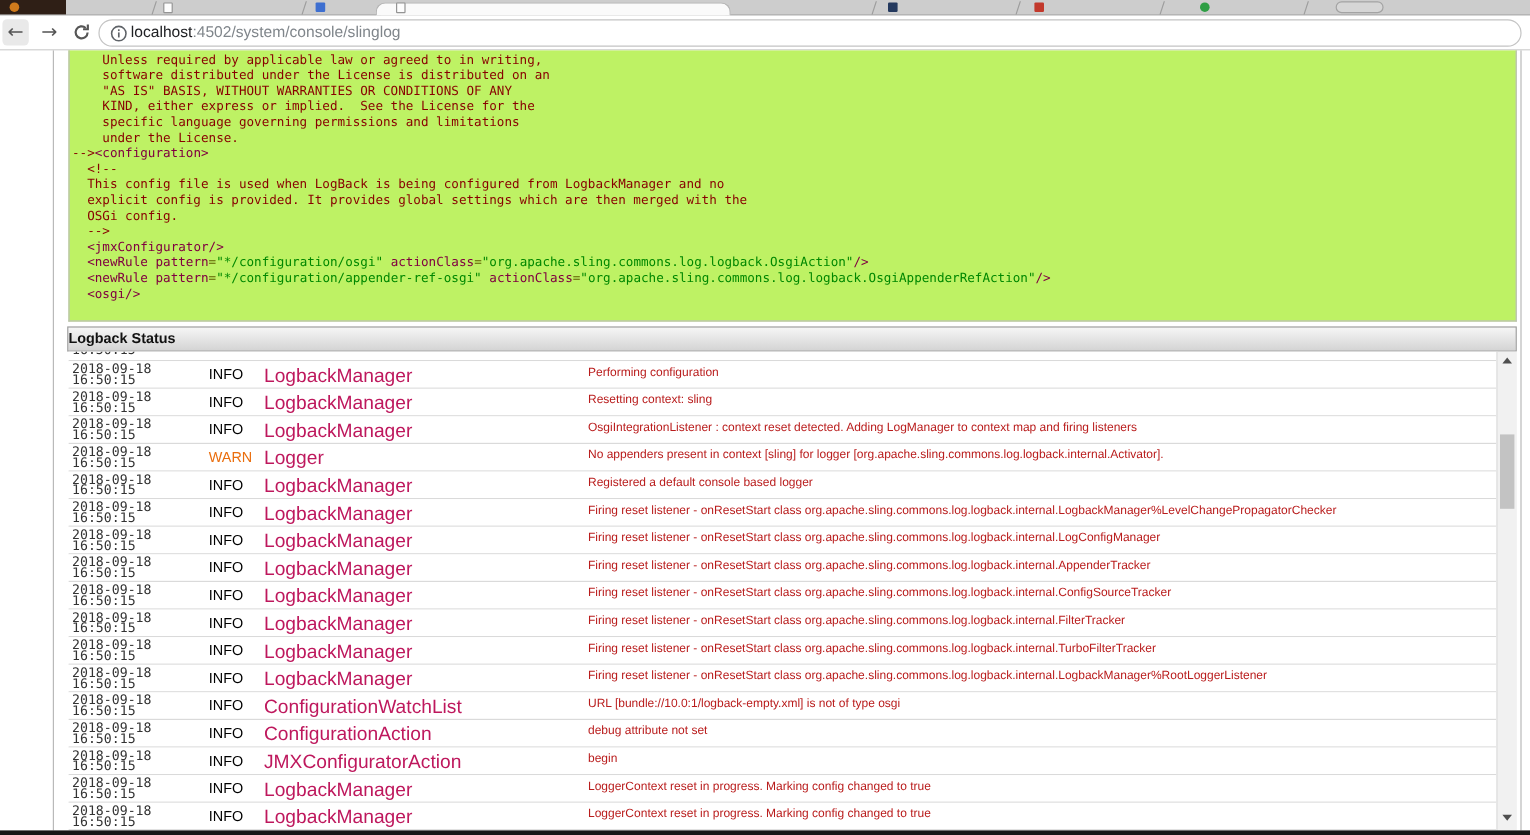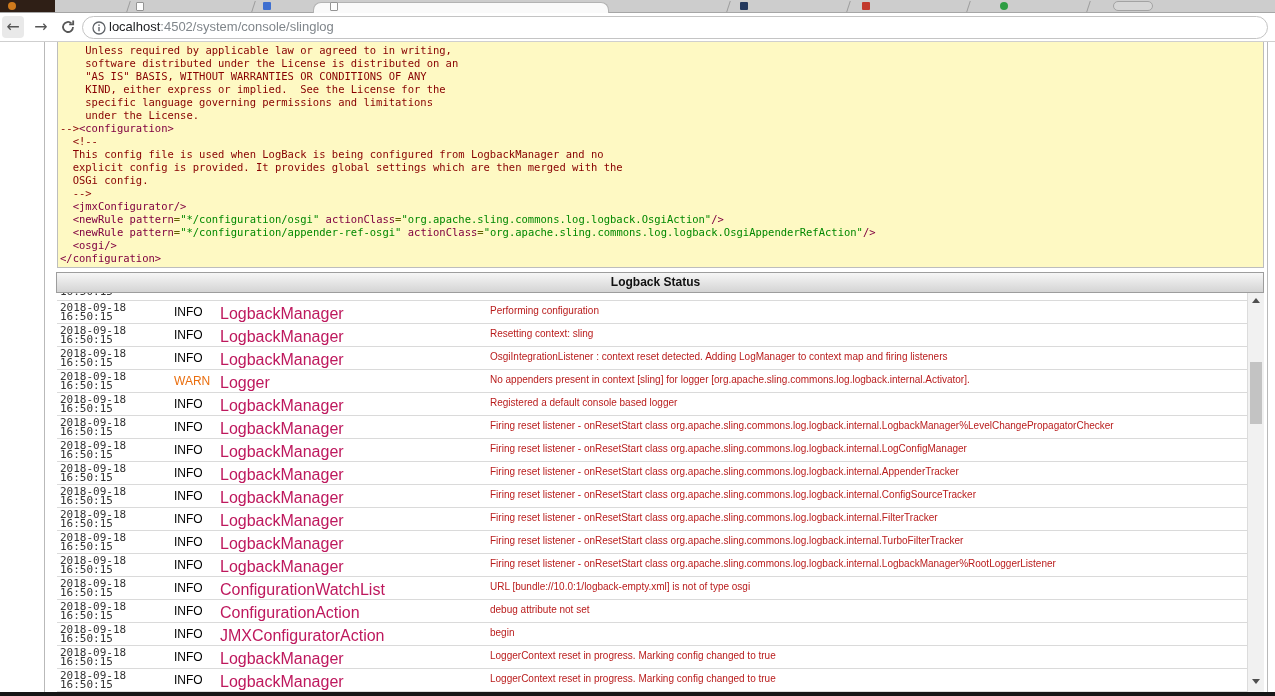--- a/index.html
+++ b/index.html
@@ -28,31 +28,31 @@
   .navbtn.fwd{left:30px}
   .navbtn.reload{left:57px;padding-top:3px;box-sizing:border-box;line-height:0}
   .urlbox{position:absolute;left:82px;top:3px;width:1186px;height:23px;border:1px solid #c4c4c4;border-radius:12px;background:#fff;box-sizing:border-box}
   .urlbox .info{position:absolute;left:8px;top:3px;line-height:0}
   .urltext{position:absolute;left:26px;top:2px;font-size:13px;color:#80868b;white-space:nowrap}
   .urltext .host{color:#202124}
   
   .vline{position:absolute;width:1px;background:#b9b9b9}
   .prebox{position:absolute;left:57px;top:42px;width:1207px;height:226px;box-sizing:border-box;
     border-left:1px solid #bdbdbd;border-right:1px solid #bdbdbd;border-bottom:1px solid #bdbdbd;
-    padding:2px 0 0 2px;overflow:hidden;background:#fef9c3}
+    padding:2px 0 0 2px;overflow:hidden;background:#bef264}
   .xline{white-space:pre;font-family:"DejaVu Sans Mono",monospace;font-size:10.5px;line-height:13px;color:#000}
   .tk-com{color:var(--xml_comment)}
   .tk-tag{color:var(--xml_tag)}
   .tk-atn{color:var(--xml_attr_name)}
   .tk-atv{color:var(--xml_attr_value)}
   .tk-pun{color:var(--xml_punct)}
   .tk-pln{color:#000}
   .statusbar{position:absolute;left:56px;top:272px;width:1208px;height:21px;box-sizing:border-box;
     border:1px solid #9d9d9d;background:linear-gradient(#f6f6f6,#d4d4d4);
-    font-size:12px;font-weight:bold;color:#111;text-align:center;line-height:19px;padding-right:9px}
+    font-size:12px;font-weight:bold;color:#111;text-align:left;line-height:19px;padding-right:9px}
   
   .logarea{position:absolute;left:57px;top:293px;width:1190px;height:399px;overflow:hidden;background:#fff}
   .partialrow{height:7px;border-bottom:1px solid #dadada;overflow:hidden;position:relative}
   .partialrow .c-time{top:-6px}
   .lrow{height:22px;border-bottom:1px solid #dadada;position:relative;background:#fff}
   .c-time{position:absolute;left:3px;top:2px;font-family:"DejaVu Sans Mono",monospace;
     font-size:11px;line-height:9px;color:#333;white-space:pre}
   .c-level{position:absolute;left:117px;top:4px;font-size:12px;color:#000}
   .lrow.warn .c-level{color:var(--warn_level);font-weight:normal}
   .c-cat{position:absolute;left:163px;top:4px;font-size:16px;color:#be185d;white-space:nowrap}
@@ -125,21 +125,20 @@
       <div class="xline"><span class="tk-com">--&gt;</span><span class="tk-tag">&lt;configuration&gt;</span></div>
       <div class="xline"><span class="tk-com">  &lt;!--</span></div>
       <div class="xline"><span class="tk-com">  This config file is used when LogBack is being configured from LogbackManager and no</span></div>
       <div class="xline"><span class="tk-com">  explicit config is provided. It provides global settings which are then merged with the</span></div>
       <div class="xline"><span class="tk-com">  OSGi config.</span></div>
       <div class="xline"><span class="tk-com">  --&gt;</span></div>
       <div class="xline"><span class="tk-pln">  </span><span class="tk-tag">&lt;jmxConfigurator/&gt;</span></div>
       <div class="xline"><span class="tk-pln">  </span><span class="tk-tag">&lt;newRule</span><span class="tk-pln"> </span><span class="tk-atn">pattern</span><span class="tk-pun">=</span><span class="tk-atv">"*/configuration/osgi"</span><span class="tk-pln"> </span><span class="tk-atn">actionClass</span><span class="tk-pun">=</span><span class="tk-atv">"org.apache.sling.commons.log.logback.OsgiAction"</span><span class="tk-tag">/&gt;</span></div>
       <div class="xline"><span class="tk-pln">  </span><span class="tk-tag">&lt;newRule</span><span class="tk-pln"> </span><span class="tk-atn">pattern</span><span class="tk-pun">=</span><span class="tk-atv">"*/configuration/appender-ref-osgi"</span><span class="tk-pln"> </span><span class="tk-atn">actionClass</span><span class="tk-pun">=</span><span class="tk-atv">"org.apache.sling.commons.log.logback.OsgiAppenderRefAction"</span><span class="tk-tag">/&gt;</span></div>
       <div class="xline"><span class="tk-pln">  </span><span class="tk-tag">&lt;osgi/&gt;</span></div>
-      <div class="xline"><span class="tk-tag">&lt;/configuration&gt;</span></div>
     </div>
 </div>
 
 <div class="statusbar">
   <span>Logback Status</span>
 </div>
 
 <div class="logarea">
   <div class="partialrow">
     <span class="c-time">16:50:15</span>

